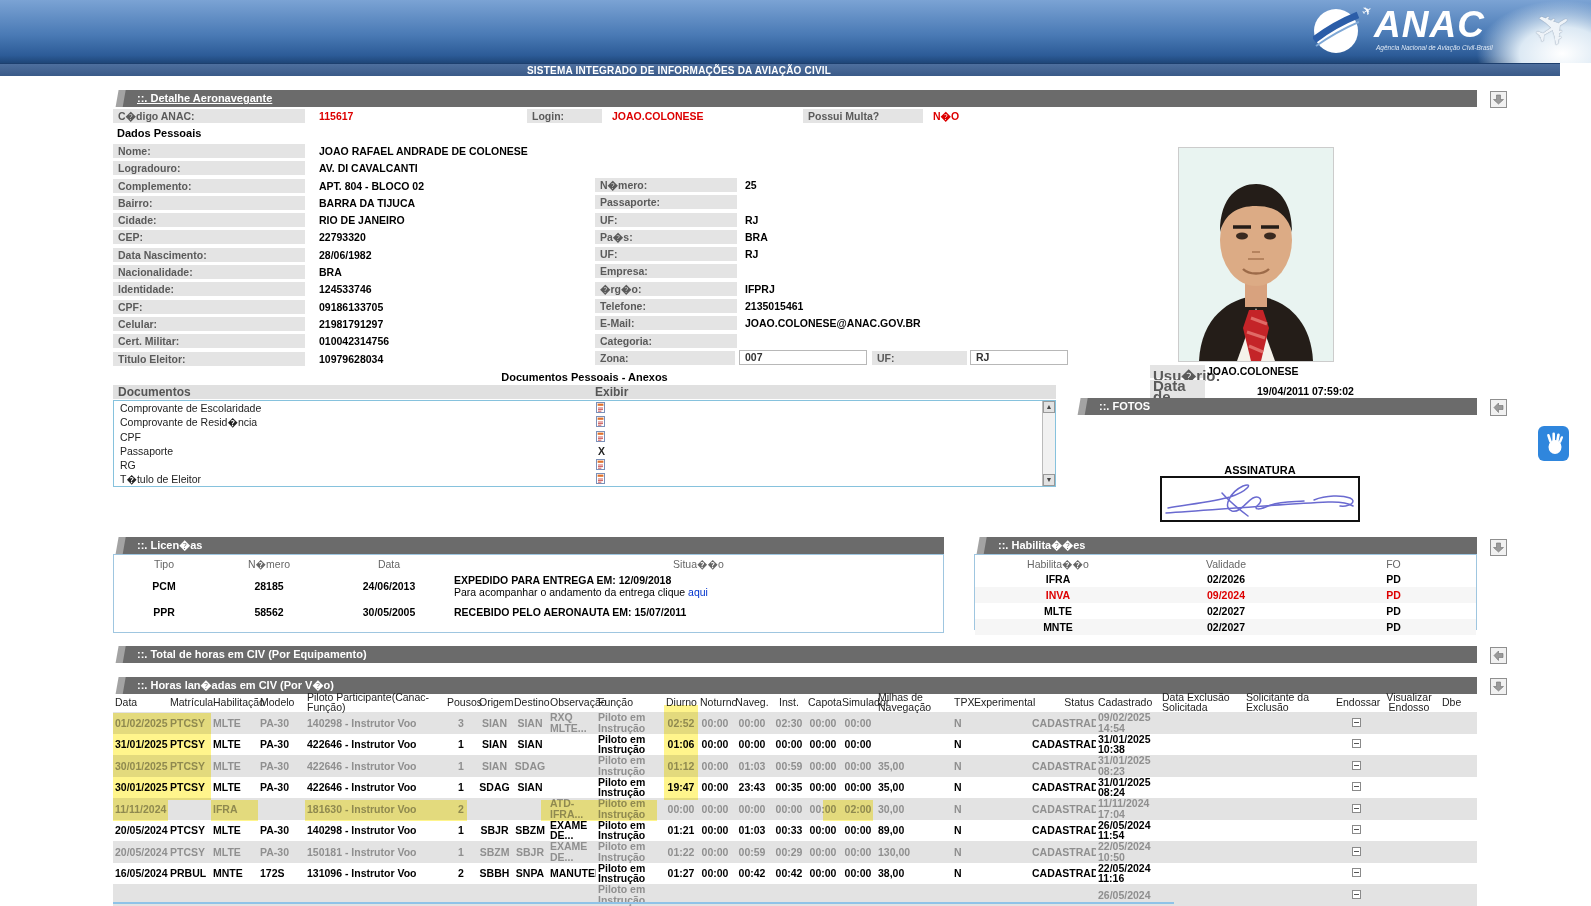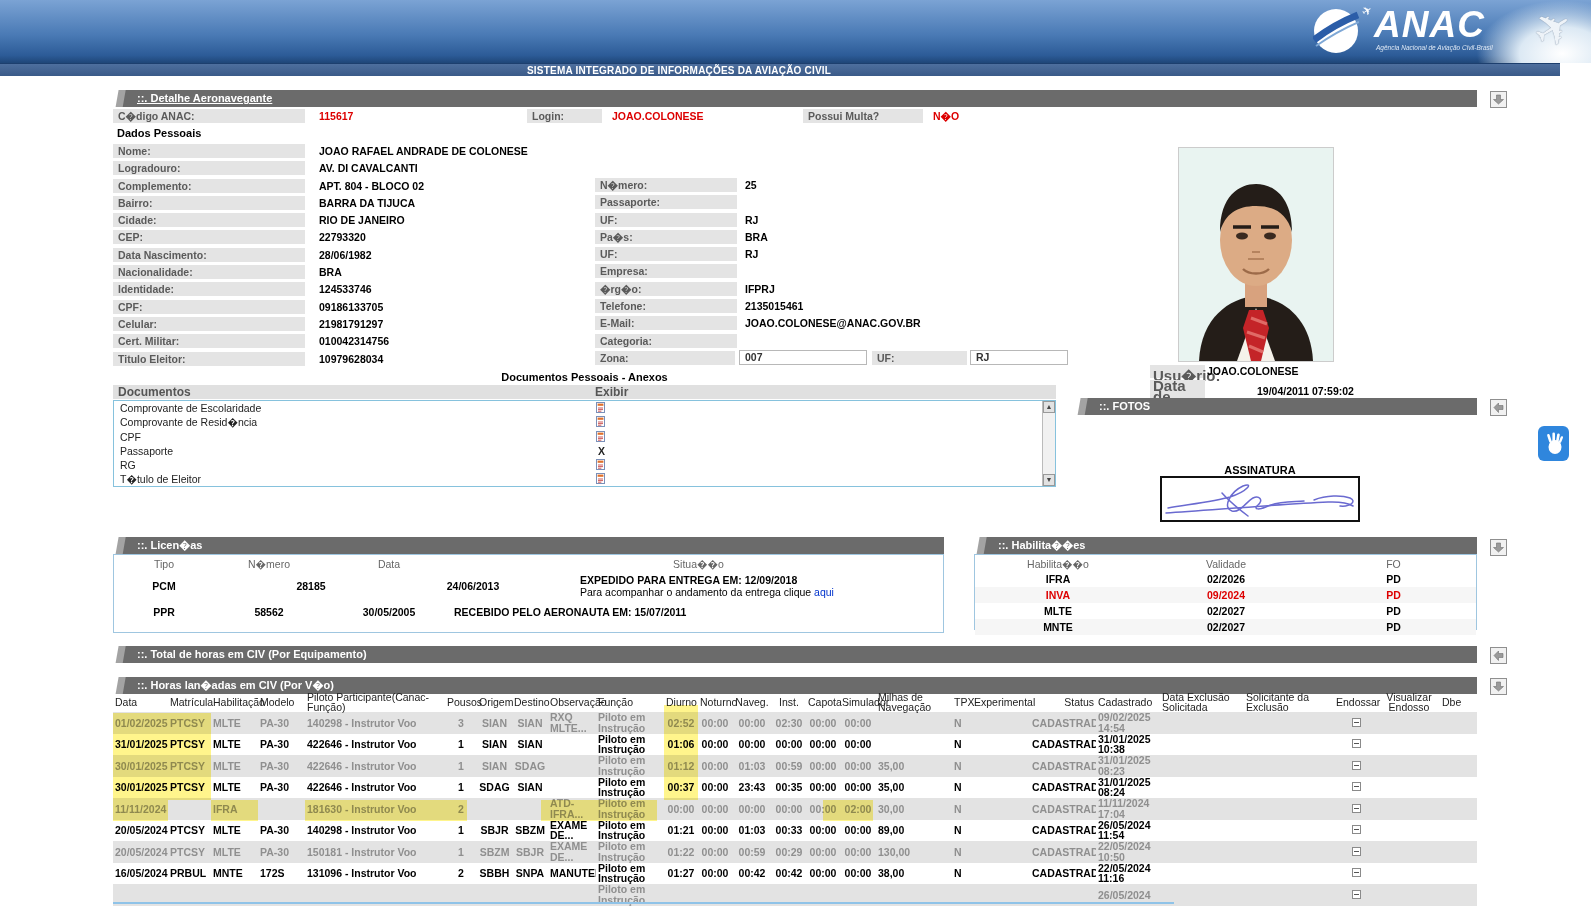--- a/index.html
+++ b/index.html
@@ -323,21 +323,21 @@
 </div>
 
 <div class="abs sbar" style="left:113px; top:537px; width:831px;">::. Licen�as</div>
 <div class="abs panel-box" style="left:113px; top:554px; width:831px; height:79px;">
   <div class="lic-grid" style="padding-top:2px;">
     <div class="lic-h">Tipo</div>
     <div class="lic-h">N�mero</div>
     <div class="lic-h">Data</div>
     <div class="lic-h">Situa��o</div>
   </div>
-  <div class="lic-grid" style="align-items:center; padding-top:3px;gap:42px;">
+  <div class="lic-grid" style="align-items:center; padding-top:3px;">
     <div class="lic-c">PCM</div>
     <div class="lic-c">28185</div>
     <div class="lic-c">24/06/2013</div>
     <div class="lic-sit">
       <div>EXPEDIDO PARA ENTREGA EM: 12/09/2018</div>
       <div class="plain"><span>Para acompanhar o andamento da entrega clique </span><span class="link">aqui</span></div>
     </div>
   </div>
   <div class="lic-grid" style="align-items:center; padding-top:8px;">
     <div class="lic-c">PPR</div>
@@ -553,21 +553,21 @@
           <td>PTCSY</td>
           <td>MLTE</td>
           <td>PA-30</td>
           <td>422646 - Instrutor Voo</td>
           <td class="ta-c">1</td>
           <td class="ta-c">SDAG</td>
           <td class="ta-c">SIAN</td>
           <td></td>
           <td>Piloto em
 Instrução</td>
-          <td class="ta-c">00:37</td>
+          <td class="ta-c">19:47</td>
           <td class="ta-c">00:00</td>
           <td class="ta-c">23:43</td>
           <td class="ta-c">00:35</td>
           <td class="ta-c">00:00</td>
           <td class="ta-c">00:00</td>
           <td>35,00</td>
           <td>N</td>
           <td></td>
           <td class="ta-r">CADASTRADO</td>
           <td>31/01/2025

